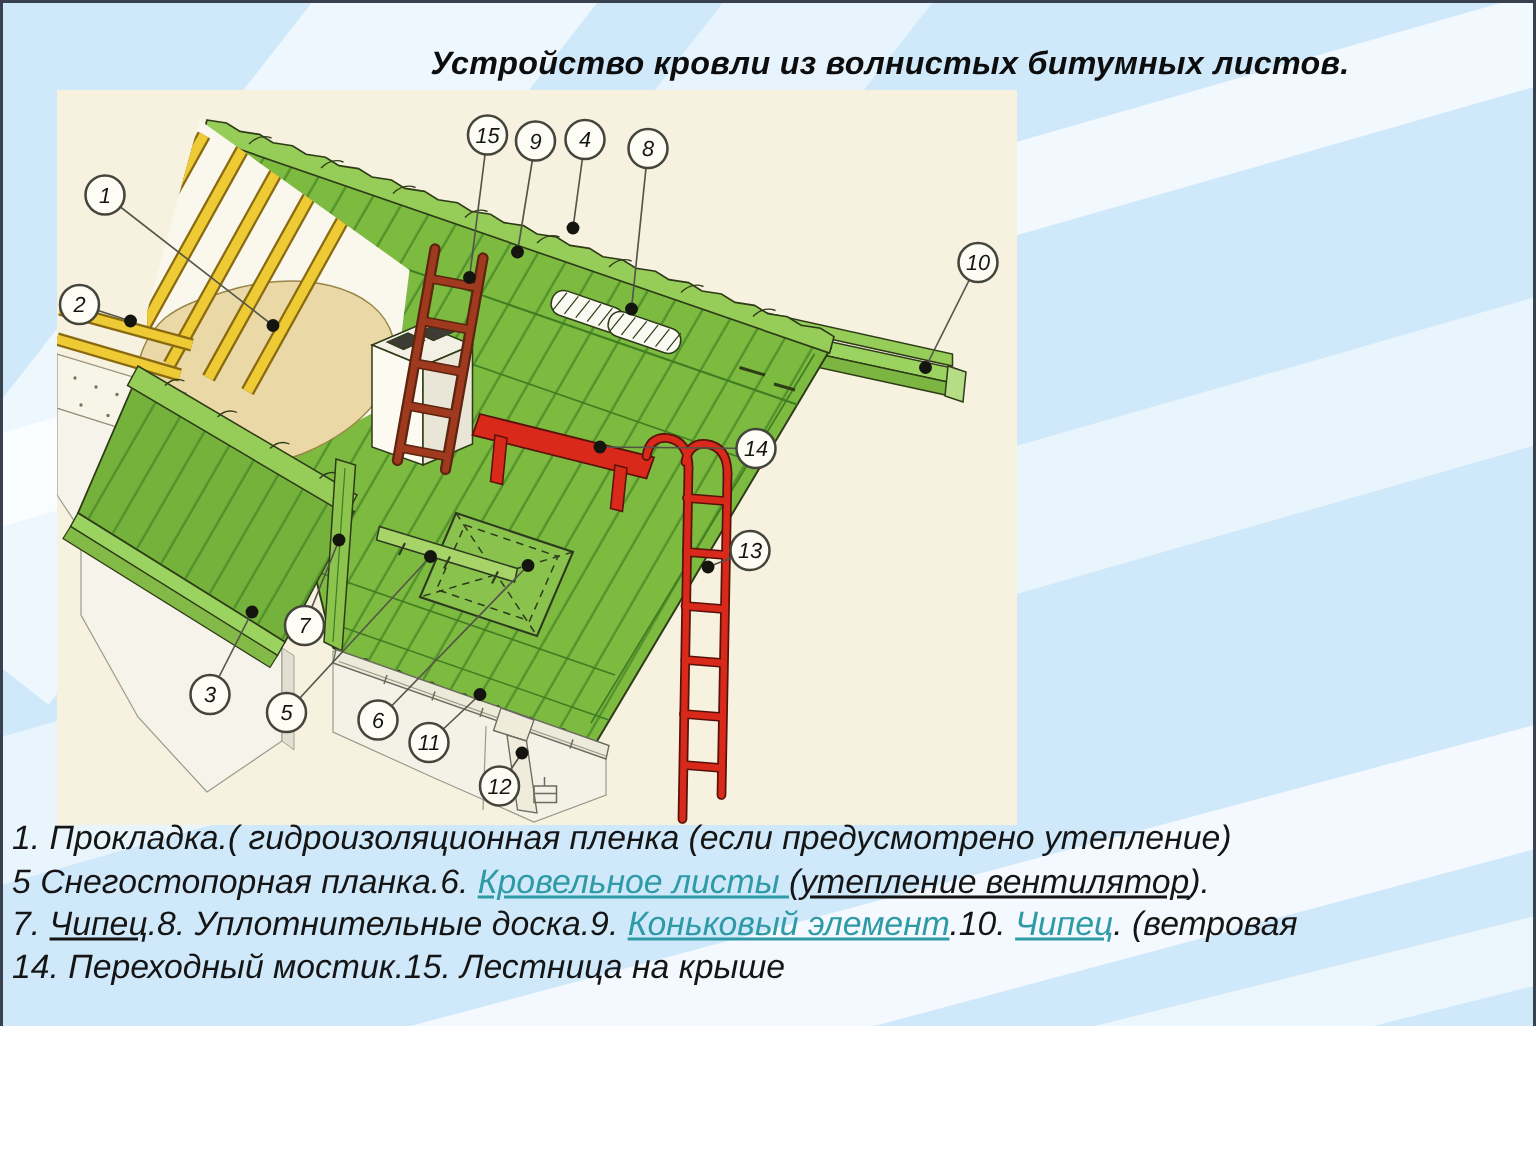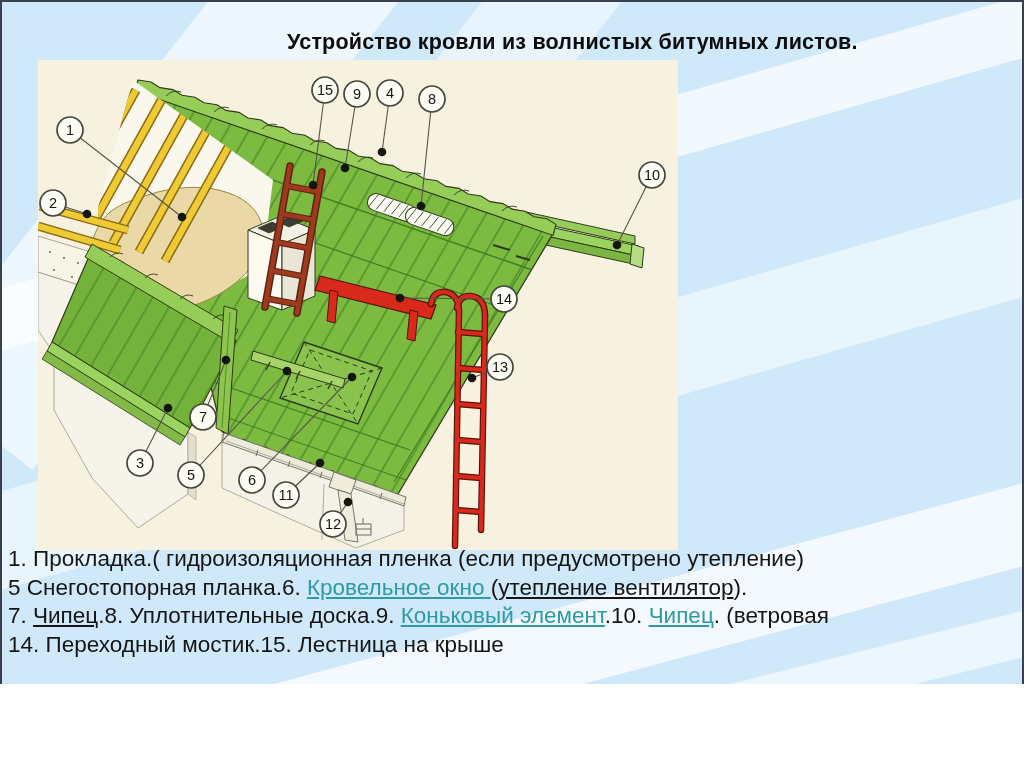--- a/index.html
+++ b/index.html
@@ -1,17 +1,17 @@
 <!DOCTYPE html>
 <html><head>
 <meta charset="utf-8">
 <style>
   html,body{margin:0;padding:0;}
   body{width:1024px;height:768px;overflow:hidden;font-family:"Liberation Sans",sans-serif;}
-  .slide{position:relative;width:1024px;height:684px;background:#cfe8fa;overflow:hidden;}
+  .slide{position:relative;width:1024px;height:684px;background:#cfe8fa;overflow:hidden;font-style:italic;}
   .stripe{position:absolute;pointer-events:none;}
   .frame{position:absolute;left:0;top:0;width:1024px;height:757px;border:2px solid #39404e;box-sizing:border-box;z-index:30;pointer-events:none;}
   .title{position:absolute;left:287px;top:30px;font-size:21.5px;font-weight:bold;color:#0d0d0d;z-index:10;white-space:nowrap;letter-spacing:.2px;}
   .panel{position:absolute;left:38px;top:60px;width:640px;height:490px;background:#f6f2df;z-index:5;}
   .legend{position:absolute;left:8px;top:545px;z-index:10;font-size:22.5px;line-height:28.5px;color:#151515;width:1012px;}
   .legend .line{white-space:nowrap;}
   .seg-link{color:#2e9aa6;text-decoration:underline;cursor:pointer;}
   .seg-u{text-decoration:underline;}
   svg{display:block;}
 </style>
@@ -364,19 +364,19 @@
         <g>
             <circle cx="287" cy="30" r="13" fill="#fdfcf5" stroke="#45453c" stroke-width="1.7"></circle>
             <text x="287" y="35">15</text>
           </g>
       </g>
     </svg>
   </div>
 
   <div class="legend">
     <div class="line"><span>1. Прокладка.( гидроизоляционная пленка (если предусмотрено утепление)</span></div>
-    <div class="line"><span>5 Снегостопорная планка.6. </span><span class="seg-link">Кровельное окно </span><span>(</span><span class="seg-u">утепление вентилятор</span><span>).</span></div>
+    <div class="line"><span>5 Снегостопорная планка.6. </span><span class="seg-link">Кровельное листы </span><span>(</span><span class="seg-u">утепление вентилятор</span><span>).</span></div>
     <div class="line"><span>7. </span><span class="seg-u">Чипец</span><span>.8. Уплотнительные доска.9. </span><span class="seg-link">Коньковый элемент</span><span>.10. </span><span class="seg-link">Чипец</span><span>. (ветровая</span></div>
     <div class="line"><span>14. Переходный мостик.15. Лестница на крыше</span></div>
   </div>
 
   <div class="frame"></div>
 </div>
 
 </body></html>

